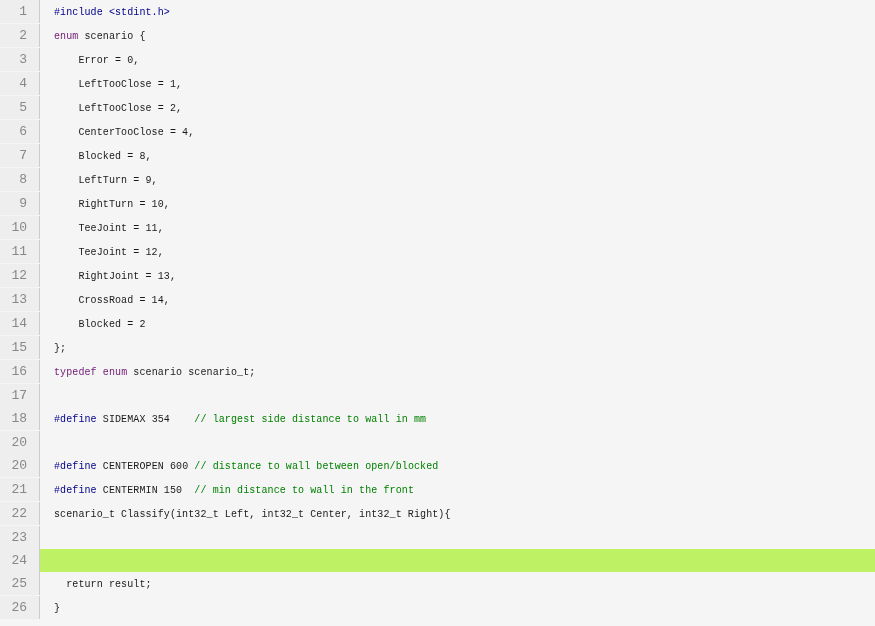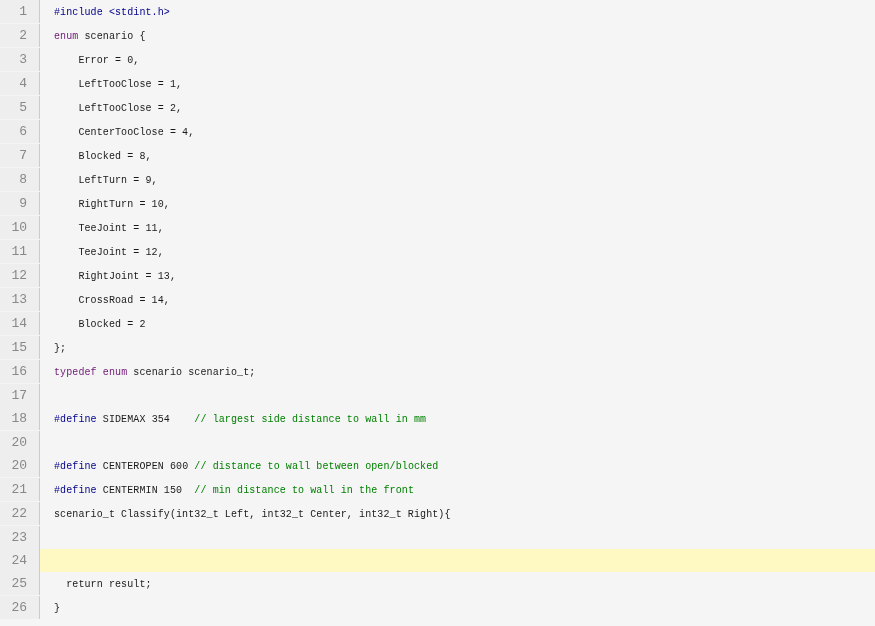--- a/index.html
+++ b/index.html
@@ -31,21 +31,21 @@
 
     .code-line {
       display: flex;
       flex-direction: row;
       align-items: baseline;
       min-height: 23px;
       line-height: 23px;
     }
 
     .code-line.highlighted {
-      background: #fef9c3;
+      background: #bef264;
     }
 
     .line-number {
       width: 40px;
       min-width: 40px;
       text-align: right;
       padding-right: 12px;
       color: #888;
       font-size: 13px;
       user-select: none;

